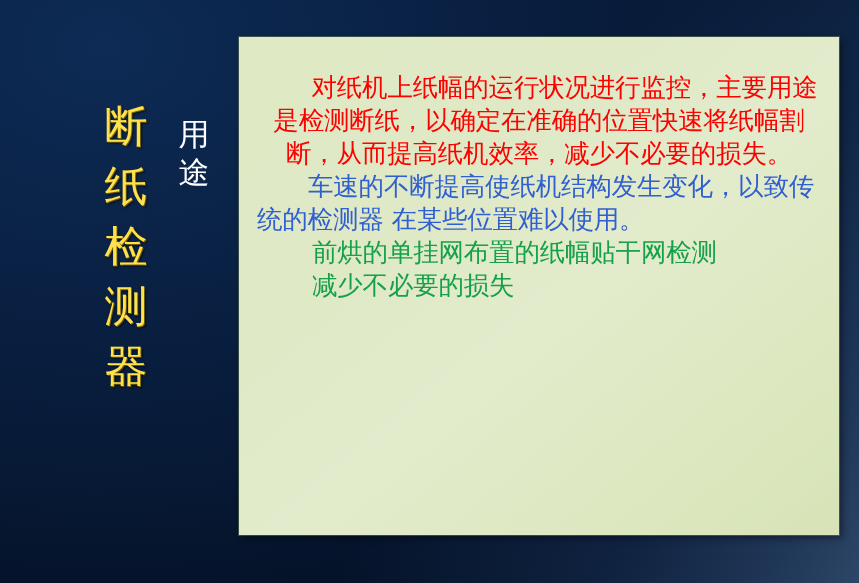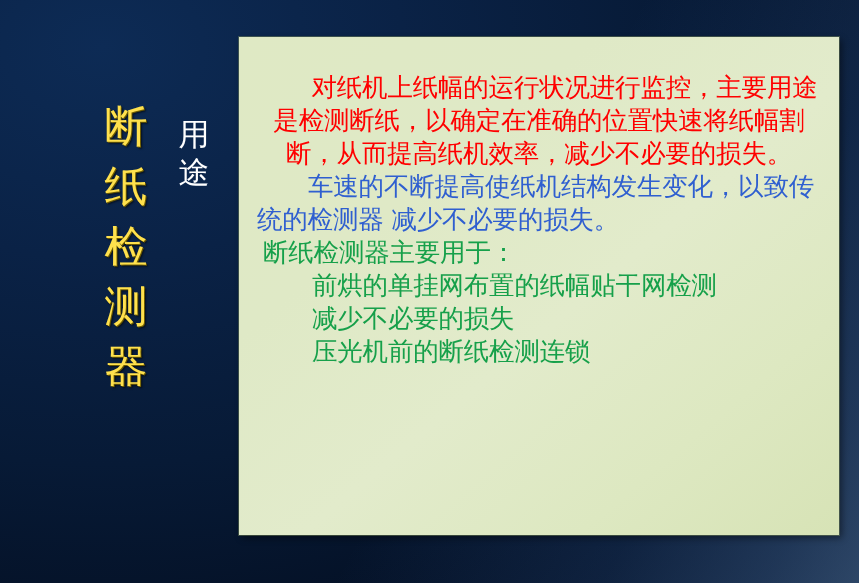--- a/index.html
+++ b/index.html
@@ -100,22 +100,20 @@
 
   <div class="vsub">
     <span>用</span>
     <span>途</span>
   </div>
 
   <div class="panel">
 
     <p class="para red indent p-red">对纸机上纸幅的运行状况进行监控，主要用途是检测断纸，以确定在准确的位置快速将纸幅割断，从而提高纸机效率，减少不必要的损失。</p>
 
-    <p class="para blue indent p-blue">车速的不断提高使纸机结构发生变化，以致传统的检测器 减少不必要的损失。</p>
+    <p class="para blue indent p-blue">车速的不断提高使纸机结构发生变化，以致传统的检测器 在某些位置难以使用。</p>
 
-    <p class="para green p-green-head">断纸检测器主要用于：</p>
 
     <p class="para green indent2 p-green-list">前烘的单挂网布置的纸幅贴干网检测</p>
     <p class="para green indent2 p-green-list">减少不必要的损失</p>
-    <p class="para green indent2 p-green-list">压光机前的断纸检测连锁</p>
 
   </div>
 </div>
 
 </body></html>

